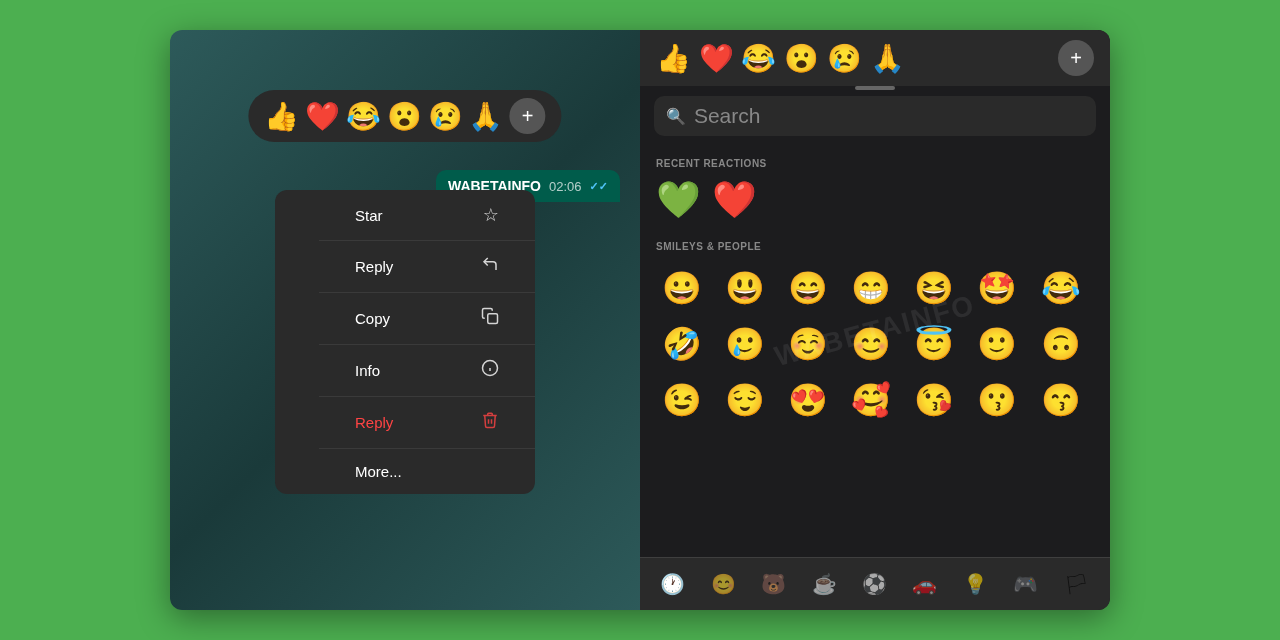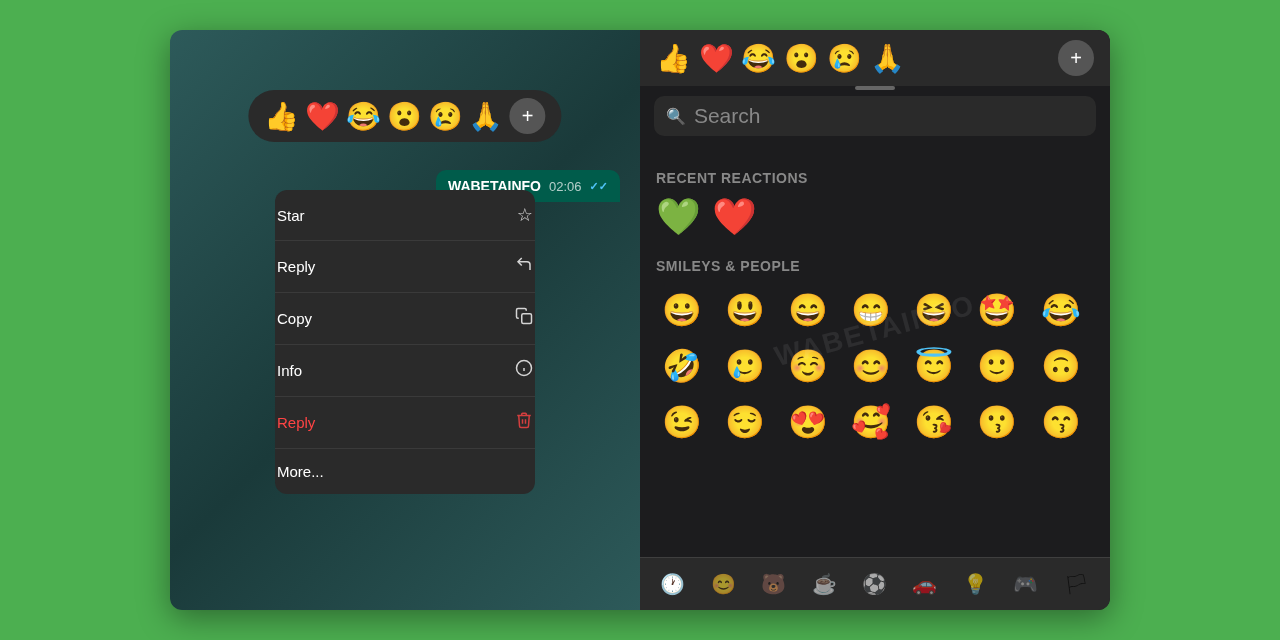--- a/index.html
+++ b/index.html
@@ -118,25 +118,26 @@
       background: #2a2a2a;
       border-radius: 12px;
       overflow: hidden;
       z-index: 20;
     }
 
     .context-menu-item {
       display: flex;
       align-items: center;
       justify-content: space-between;
-      padding: 14px 2px;
+      padding: 14px 36px;
       color: #fff;
       font-size: 15px;
       border-bottom: 1px solid rgba(255,255,255,0.08);
       cursor: pointer;
+      margin-left: 44px;
     }
 
     .context-menu-item:last-child {
       border-bottom: none;
     }
 
     .context-menu-item.delete-item {
       color: #ff4444;
     }
 
@@ -249,26 +250,25 @@
       padding: 12px 16px;
       position: relative;
       z-index: 1;
     }
 
     .picker-content::-webkit-scrollbar {
       display: none;
     }
 
     .section-label {
-      font-size: 14px;
+      font-size: 10px;
       color: #888;
       letter-spacing: 0.5px;
       margin-bottom: 10px;
       font-weight: 600;
-      margin-top: 12px;
     }
 
     .recent-reactions {
       display: flex;
       gap: 12px;
       margin-bottom: 20px;
     }
 
     .recent-emoji {
       font-size: 36px;

